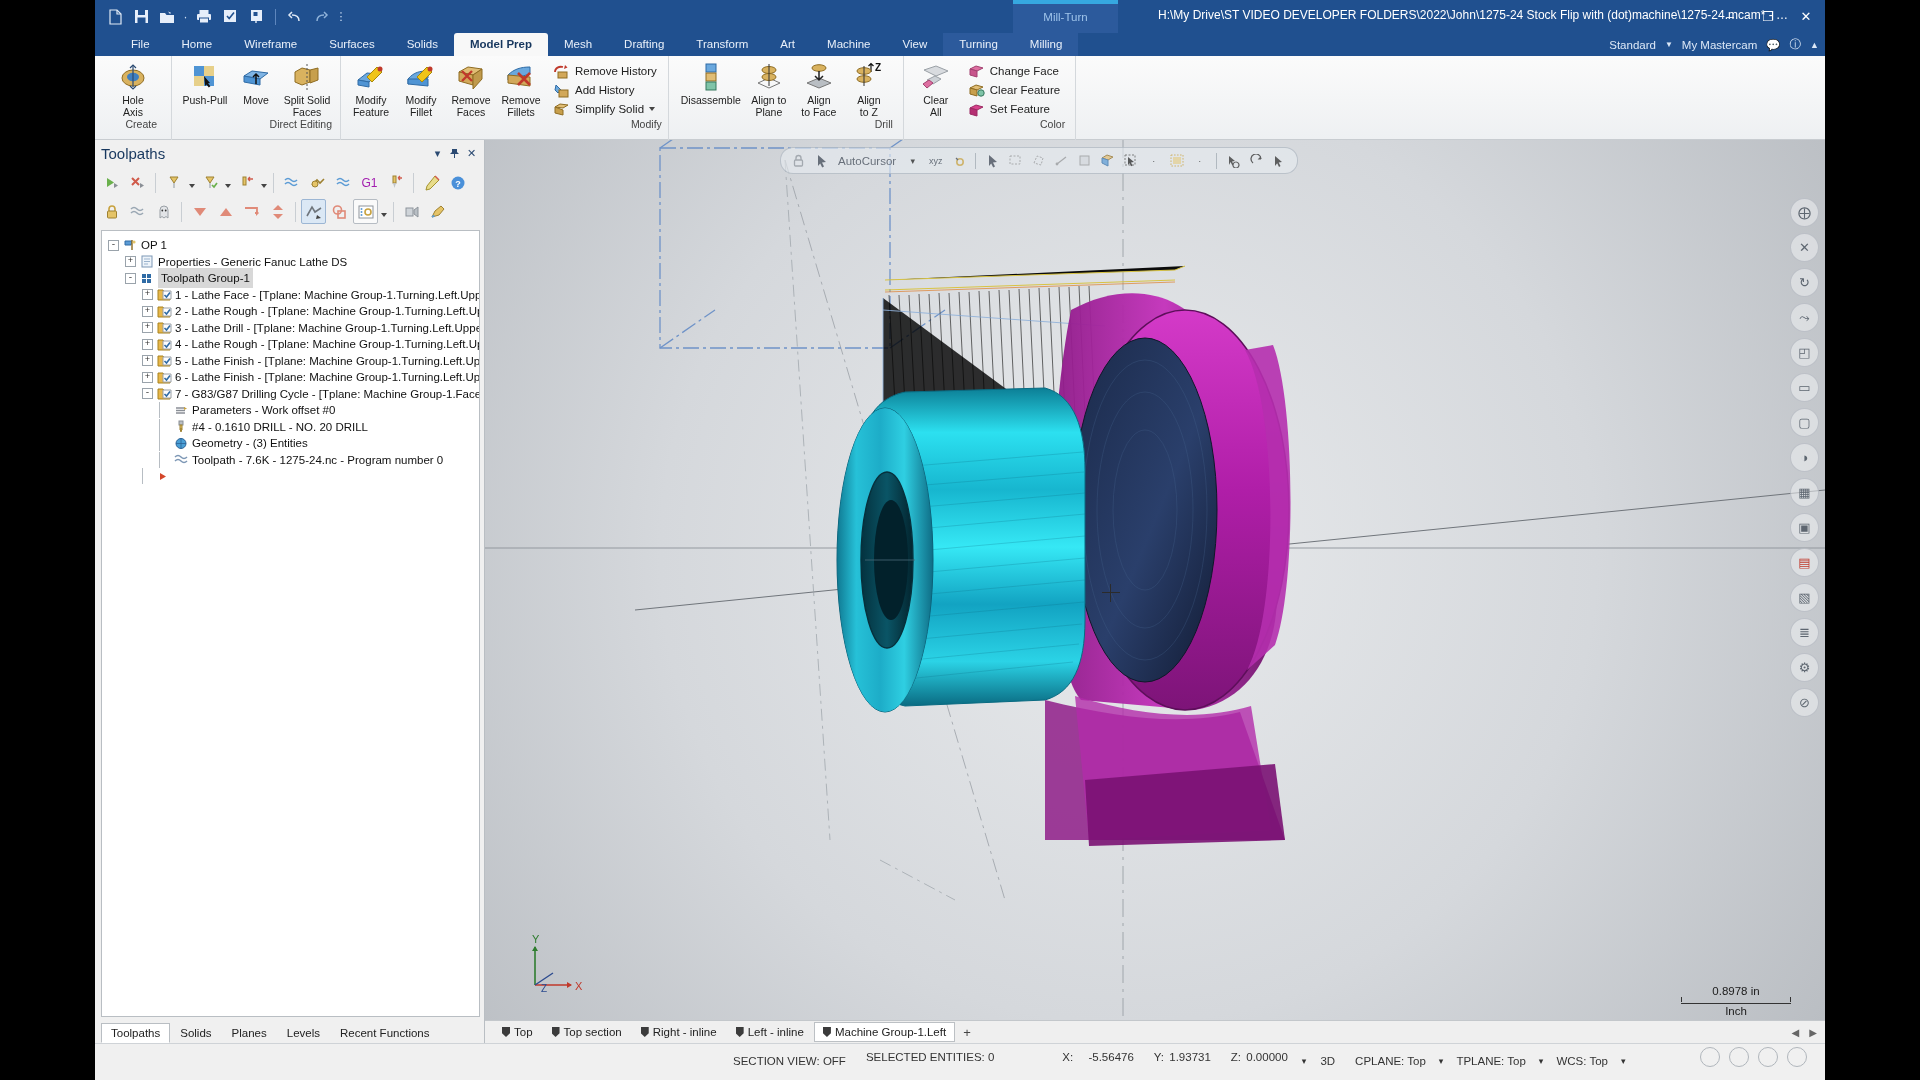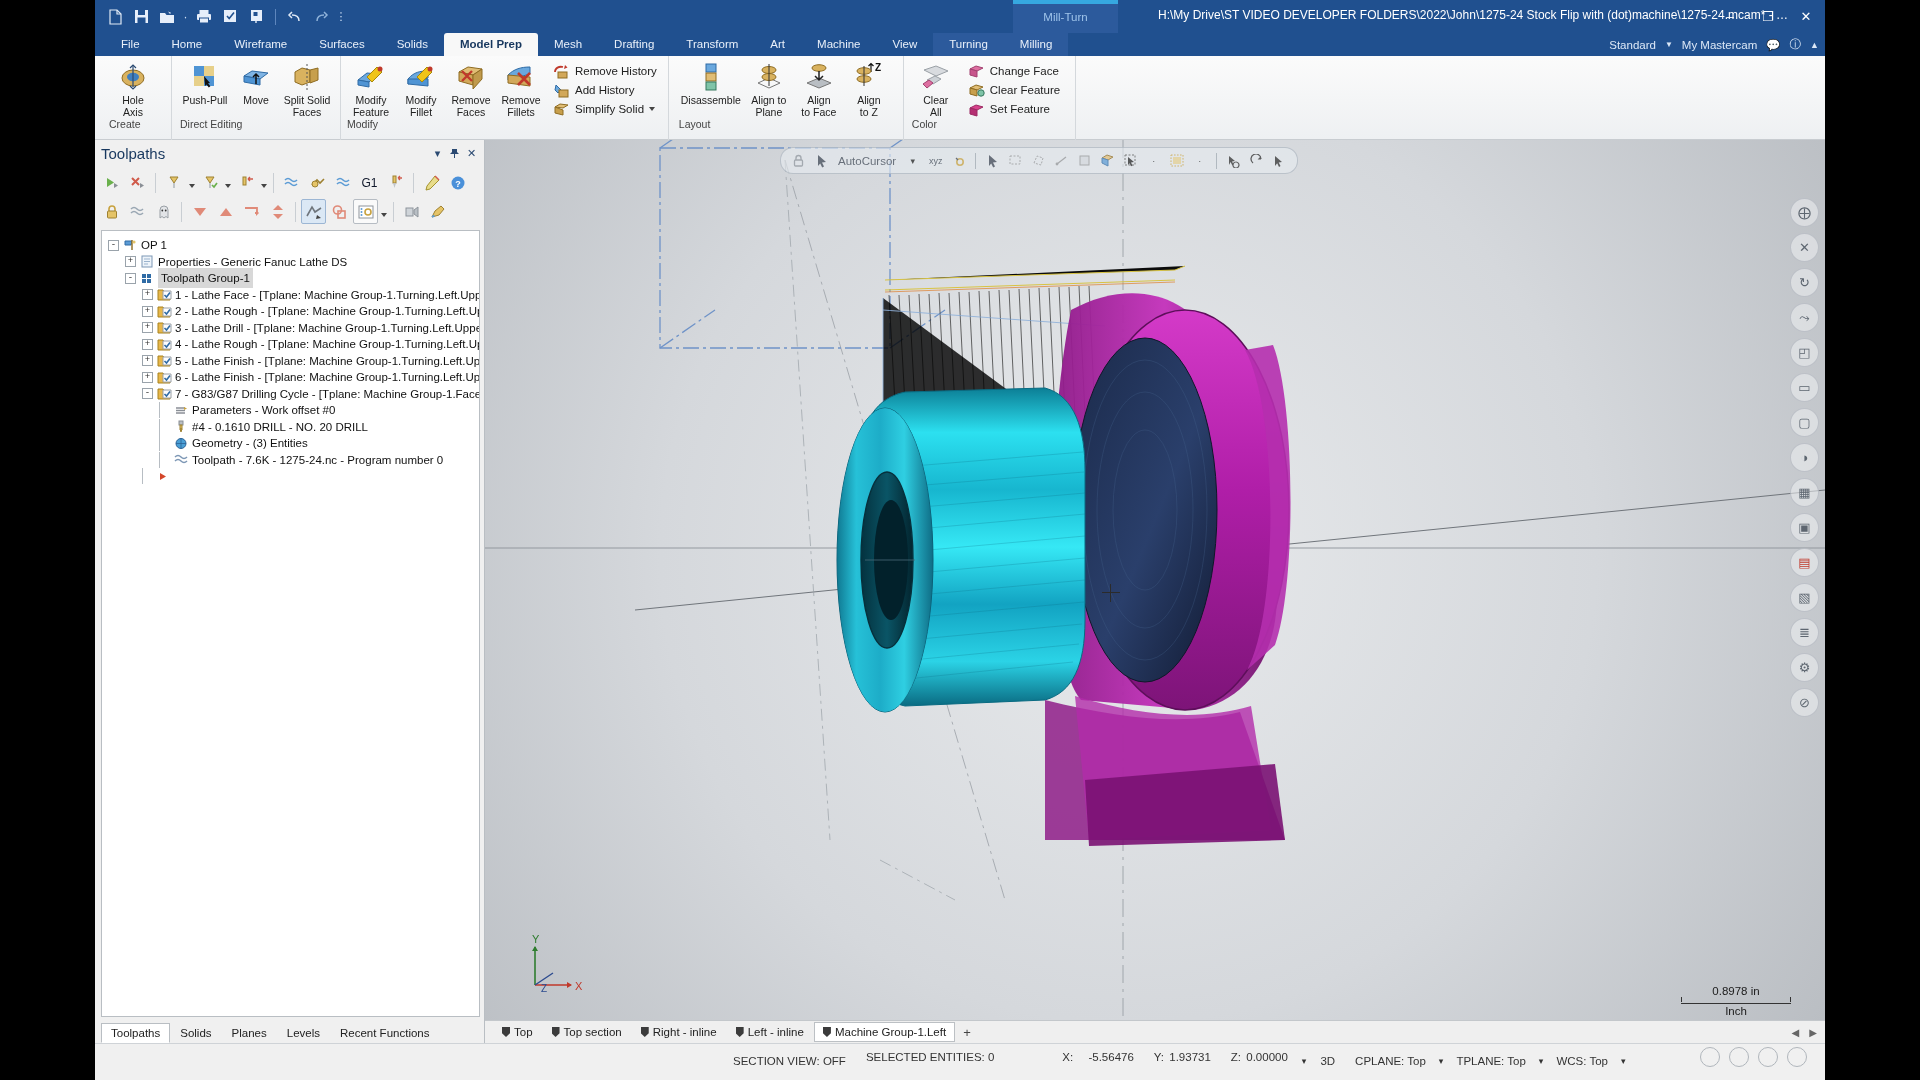--- a/index.html
+++ b/index.html
@@ -17,31 +17,31 @@
   .qat-sep { width: 1px; height: 16px; background: #5e86bd; margin: 0 5px; }
   .mt-tab { position: absolute; left: 918px; top: 0; width: 105px; height: 33px; background: #2c5a9c; color: #9fc4ea;
             font-size: 11.5px; display: flex; align-items: center; justify-content: center; cursor: pointer; }
   .mt-tab::before { content: ""; position: absolute; left: 0; top: 0; width: 100%; height: 4px; background: #36a8e0; }
   .titletext { position: absolute; left: 1063px; top: 8px; width: 640px; color: #ffffff; font-size: 12px; white-space: nowrap;
                overflow: hidden; text-overflow: ellipsis; }
   .wbtns { position: absolute; right: 0; top: 0; height: 33px; display: flex; }
   .wbtn { width: 38px; height: 33px; display: flex; align-items: center; justify-content: center; color: #fff; font-size: 13px; cursor: pointer; }
 
   
-  .ribbon-tabs { position: relative; height: 23px; background: #20508f; display: flex; align-items: flex-end; padding-left: 10px; }
+  .ribbon-tabs { position: relative; height: 23px; background: #20508f; display: flex; align-items: flex-end; padding-left: 20px; }
   .rtab { padding: 3px 16px 4px; color: #e9f0fa; font-size: 11.5px; cursor: pointer; white-space: nowrap; height: 23px; display: flex; align-items: center; }
   .rtab.active { background: #f8f8f8; color: #17375e; font-weight: bold; border-radius: 3px 3px 0 0; }
   .rtab.ctx { background: #2c5a9c; }
   .right-tools { position: absolute; right: 6px; top: 0; height: 23px; display: flex; align-items: center; gap: 9px; color: #dce8f7; font-size: 11.5px; }
 
   
   .ribbon { position: relative; height: 84px; background: linear-gradient(#fbfbfb,#eef0f2); border-bottom: 1px solid #c8ccd0; display: flex; }
   .rgroup { position: relative; display: flex; flex-direction: column; justify-content: space-between; padding: 3px 6px 0; border-right: 1px solid #d4d8dc; height: 84px; }
   .rgroup-items { display: flex; align-items: flex-start; gap: 2px; height: 62px; }
-  .rgroup-label { text-align: left; font-size: 10.5px; color: #444; padding-bottom: 17px; }
+  .rgroup-label { text-align: right; font-size: 10.5px; color: #444; padding-bottom: 17px; }
   .bigbtn { width: 48px; display: flex; flex-direction: column; align-items: center; cursor: pointer; padding-top: 3px; }
   .bigbtn.w56 { width: 50px; }
   .bigbtn .lbl { font-size: 10.5px; text-align: center; line-height: 11.5px; color: #222; margin-top: 3px; }
   .ico32 { width: 32px; height: 30px; position: relative; }
   .smallcol { display: flex; flex-direction: column; gap: 1px; padding-top: 3px; padding-left: 4px; }
   .smallbtn { display: flex; align-items: center; gap: 5px; padding: 1px 5px 1px 2px; cursor: pointer; }
   .smallbtn .lbl { font-size: 11.5px; color: #222; white-space: nowrap; }
   .ico16 { width: 17px; height: 16px; position: relative; flex: 0 0 17px; }
   .caret { width: 0; height: 0; border-left: 3.5px solid transparent; border-right: 3.5px solid transparent; border-top: 4px solid #444; }
 
@@ -401,21 +401,21 @@
                 <path d="M18 10V2M15.5 4L18 1.5 20.5 4" stroke="#111" stroke-width="1.2" fill="none"></path>
                 <ellipse cx="11" cy="9" rx="7" ry="3.3" fill="#d9b25f" stroke="#8f6c22"></ellipse>
                 <ellipse cx="11" cy="17" rx="7" ry="3.3" fill="#d9b25f" stroke="#8f6c22"></ellipse>
                 <path d="M11 4v20" stroke="#333"></path>
               </svg>
           </div>
           <div class="lbl" style="white-space:pre-line">Align
 to Z</div>
         </div>
       </div>
-      <div class="rgroup-label">Layout</div>
+      <div class="rgroup-label">Drill</div>
     </div>
 
     <div class="rgroup" style="padding-left:8px;padding-right:10px">
       <div class="rgroup-items">
         <div class="bigbtn">
           <div class="ico32">
             <svg width="32" height="30" viewBox="0 0 32 30">
                 <path d="M4 8l12-4 12 5-12 5z" fill="#d8dbdf" stroke="#9aa0a6"></path>
                 <path d="M7 18l8-4 6 3-8 5z" fill="#cdd2d7" stroke="#9aa0a6"></path>
                 <path d="M3 22l6-4 4 3-6 5z" fill="#de6fa1" stroke="#a34170"></path>
@@ -530,21 +530,21 @@
                 <path d="M3 10l5-5 3 3 4-4" stroke="#9e8131" stroke-width="1.6" fill="none"></path>
                 <circle cx="6" cy="9" r="3" fill="#e5c468" stroke="#9e8131"></circle>
               </svg>
             </div>
           <div class="tb">
               <svg width="18" height="16" viewBox="0 0 18 16">
                 <path d="M2 5q3-3 6 0t6 0M2 9q3-3 6 0t6 0" stroke="#5b9bd5" stroke-width="1.6" fill="none"></path>
               </svg>
             </div>
           <div class="tb">
-              <span style="font-size:12px;color:#0f172a">G1</span>
+              <span style="font-size:12px;color:#a21caf">G1</span>
             </div>
           <div class="tb">
               <svg width="18" height="16" viewBox="0 0 18 16">
                 <rect x="6" y="1" width="3" height="7" fill="#e5c468" stroke="#9e8131"></rect>
                 <path d="M6 8h3l-1.5 5z" fill="#bfc4c9"></path>
                 <path d="M11 3h4M11 3l2-2M11 3l2 2" stroke="#d05a4a" stroke-width="1.3" fill="none"></path>
               </svg>
             </div>
           <div class="tbsep"></div>
           <div class="tb">

